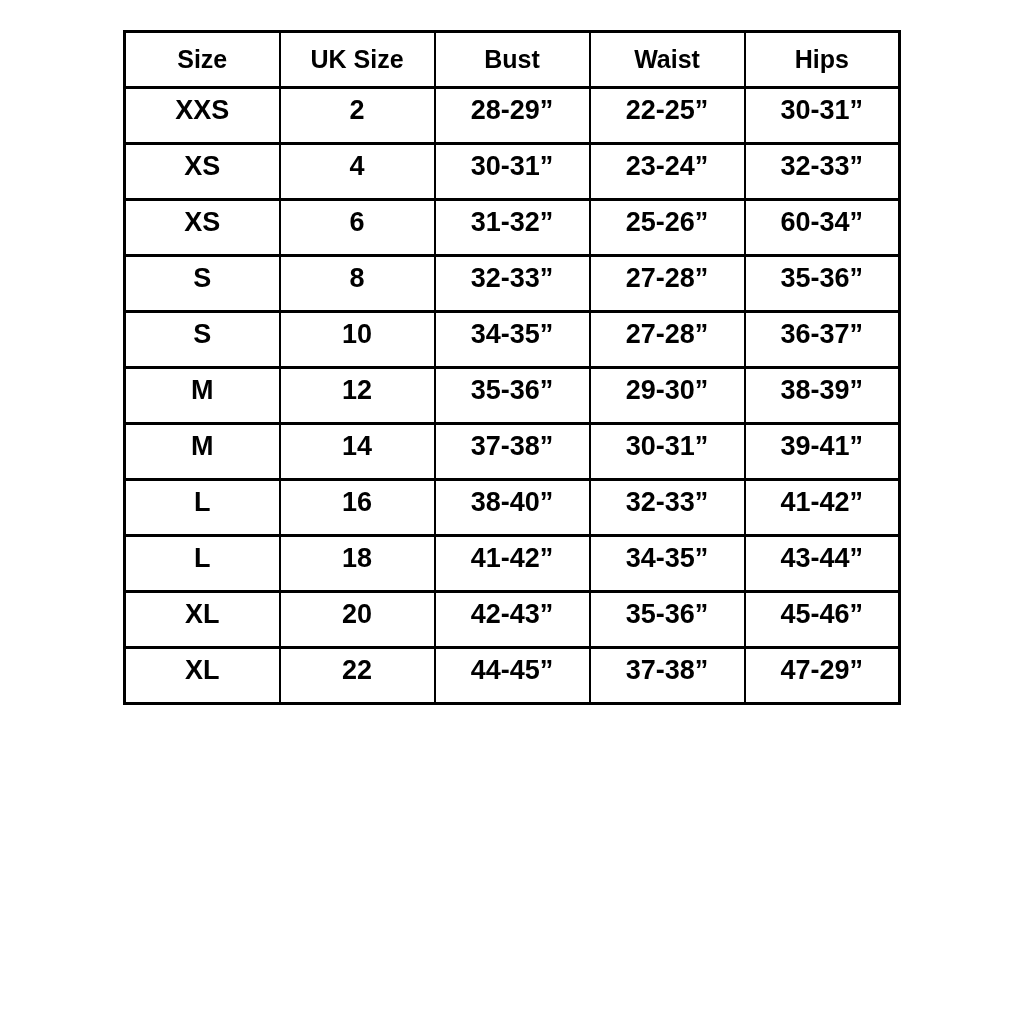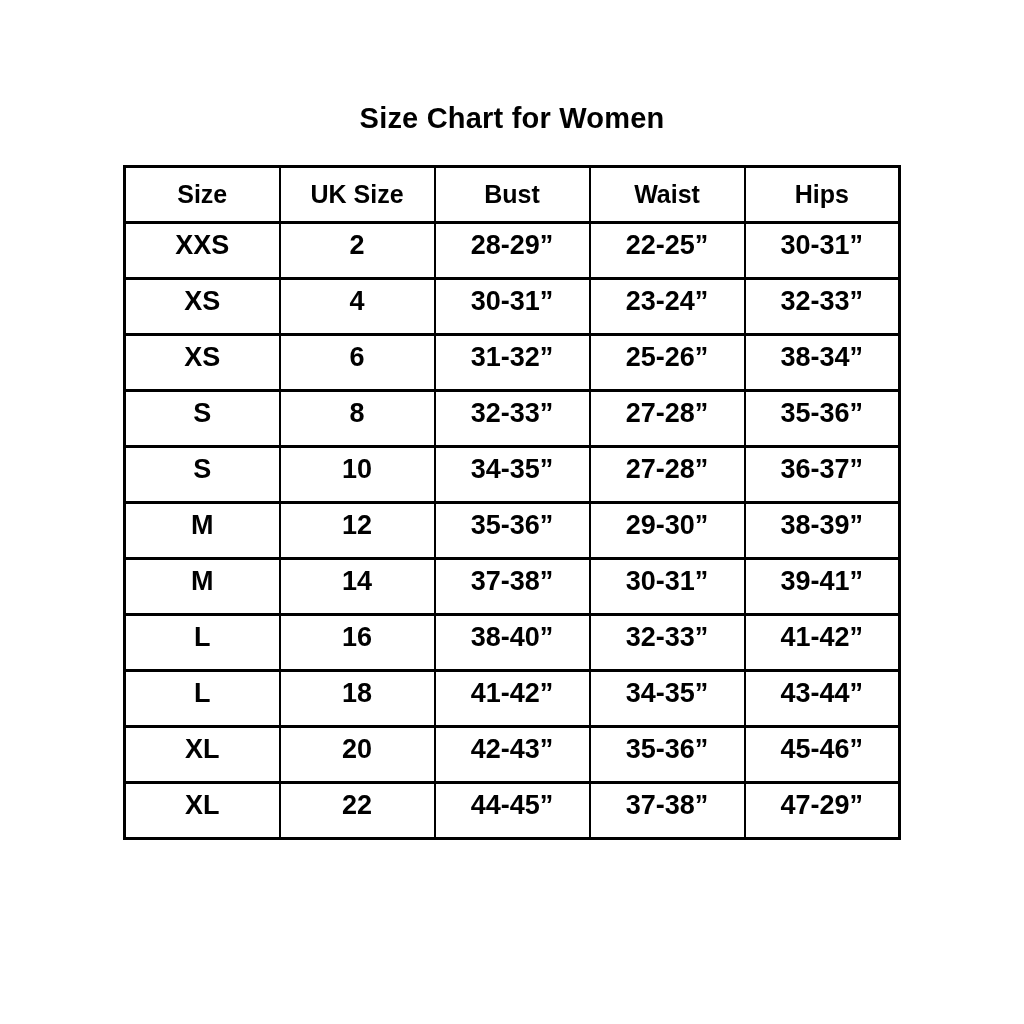--- a/index.html
+++ b/index.html
@@ -57,21 +57,20 @@
   table.size-table td {
     height: 56px;
     font-size: 27px;
     padding-bottom: 12px; 
   }
 </style>
 </head>
 <body>
 
 <div class="page">
-  <h1 class="title">Size Chart for Women</h1>
 
   <table class="size-table">
     <thead>
       <tr id="header-row">
           <th>Size</th>
           <th>UK Size</th>
           <th>Bust</th>
           <th>Waist</th>
           <th>Hips</th>
         </tr>
@@ -89,21 +88,21 @@
           <td>4</td>
           <td>30-31”</td>
           <td>23-24”</td>
           <td>32-33”</td>
         </tr>
         <tr>
           <td>XS</td>
           <td>6</td>
           <td>31-32”</td>
           <td>25-26”</td>
-          <td>38-34”</td>
+          <td>60-34”</td>
         </tr>
         <tr>
           <td>S</td>
           <td>8</td>
           <td>32-33”</td>
           <td>27-28”</td>
           <td>35-36”</td>
         </tr>
         <tr>
           <td>S</td>

